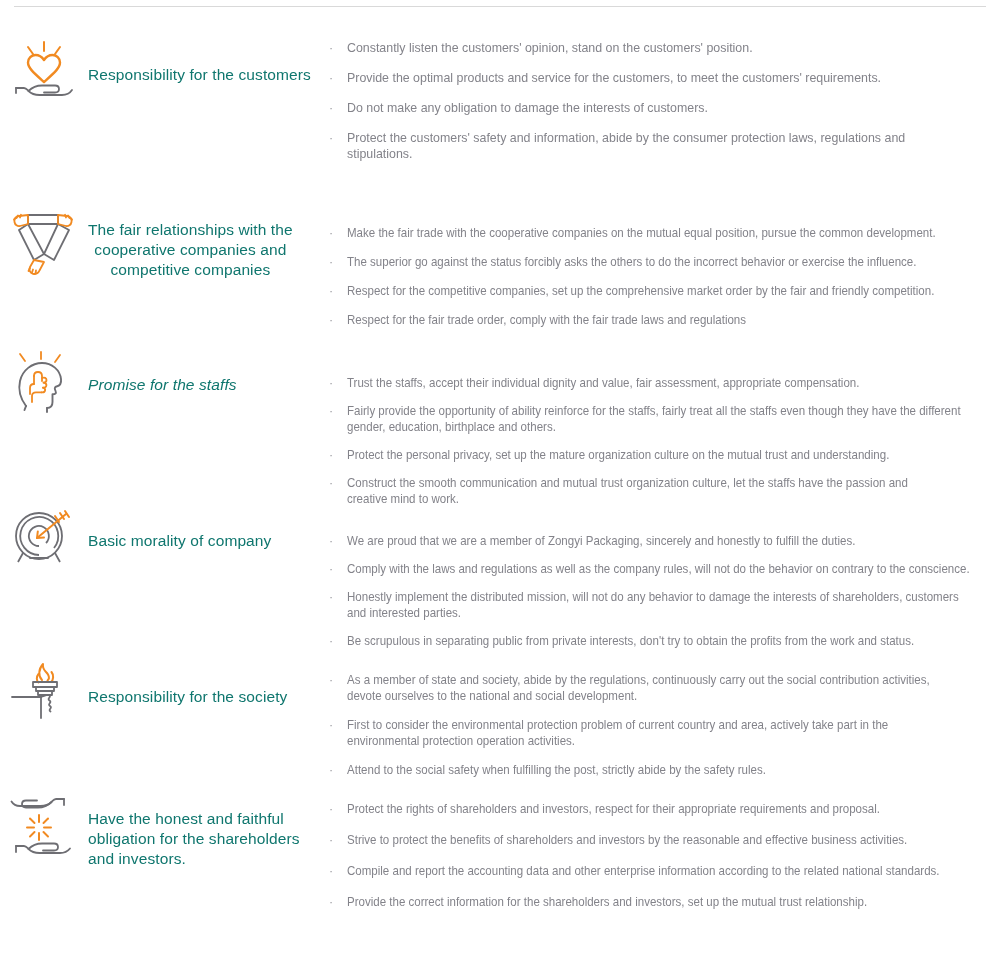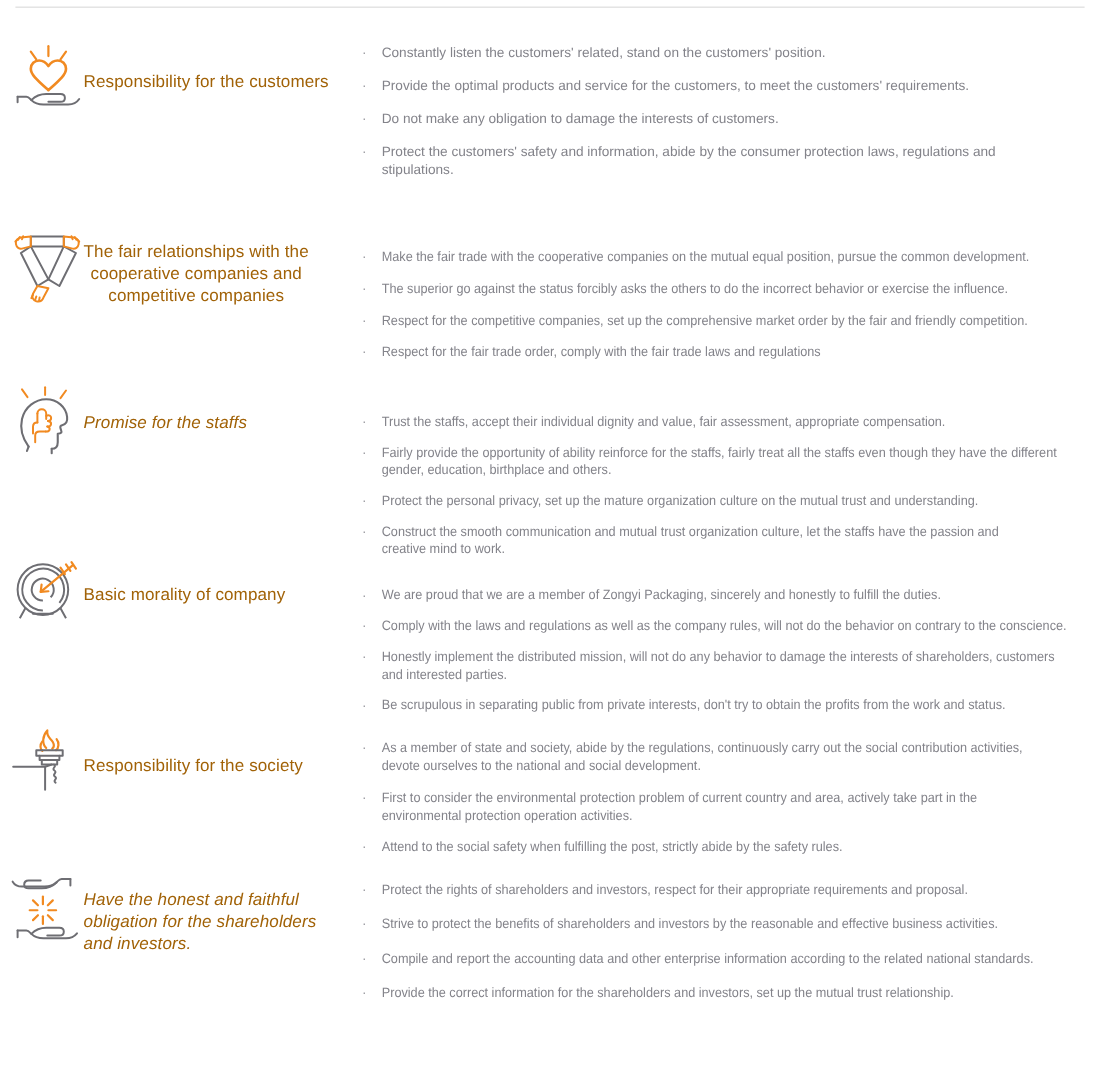--- a/index.html
+++ b/index.html
@@ -26,24 +26,24 @@
 
   .icon-box{
     position:absolute;
     width:72px;height:66px;
     left:8px;top:0;
   }
   .icon-box svg{display:block;width:72px;height:66px;}
 
   .sec-title{
     position:absolute;
-    left:76px;
+    left:88px;
     font-size:15.5px;
     line-height:20px;
-    color:#a16207;
+    color:#0f766e;
     letter-spacing:0.1px;
     white-space:pre-line;
   }
 
   .bullets{
     position:absolute;
     left:325px;
     width:676px;
   }
   .bullet{
@@ -88,21 +88,21 @@
   #sec-3 .sec-title{top:23px;}
   #sec-3 .bullets{top:25px;}
   #sec-3 .bullet{margin-bottom:12px;}
 
   #sec-4{top:660px;}
   #sec-4 .sec-title{top:27px;}
   #sec-4 .bullets{top:12px;}
   #sec-4 .bullet{margin-bottom:13px;}
 
   #sec-5{top:795px;}
-  #sec-5 .sec-title{top:14px;font-style:italic;}
+  #sec-5 .sec-title{top:14px;}
   #sec-5 .bullets{top:6px;}
   #sec-5 .bullet{margin-bottom:15px;}
 </style>
 </head>
 <body>
 
 <div class="page">
 
   <div class="top-rule"></div>
 
@@ -117,21 +117,21 @@
         <path d="M36 42 C26 33 20 28 20 22.5 C20 18 23.5 15 27.5 15 C30.8 15 34 17 36 20 C38 17 41.2 15 44.5 15 C48.5 15 52 18 52 22.5 C52 28 46 33 36 42 Z" stroke="#F18A21" stroke-width="2.4" stroke-linejoin="round"></path>
         <path d="M8 48 L16 48 C18 48 19 49.5 20.5 51 C23 53.5 27 55 31.5 55 L54 55 C58 55 62 53 64 50" stroke="#6E6E73" stroke-width="1.8" stroke-linecap="round" stroke-linejoin="round"></path>
         <path d="M20.5 51 C24 47.5 29 45.5 34 45.5 L47 45.5 C49.5 45.5 51 47 51 49 C51 51 49.5 52.5 47 52.5 L36 52.5" stroke="#6E6E73" stroke-width="1.8" stroke-linecap="round" stroke-linejoin="round"></path>
         <path d="M8 48 L8 53" stroke="#6E6E73" stroke-width="1.8" stroke-linecap="round"></path>
       </svg>
     </div>
     <div class="sec-title">Responsibility for the customers</div>
     <div class="bullets">
       <div class="bullet">
         <span class="dot">·</span>
-        <span class="txt">Constantly listen the customers' related, stand on the customers' position.</span>
+        <span class="txt">Constantly listen the customers' opinion, stand on the customers' position.</span>
       </div>
       <div class="bullet">
         <span class="dot">·</span>
         <span class="txt">Provide the optimal products and service for the customers, to meet the customers' requirements.</span>
       </div>
       <div class="bullet">
         <span class="dot">·</span>
         <span class="txt">Do not make any obligation to damage the interests of customers.</span>
       </div>
       <div class="bullet" style="width:585px;">

